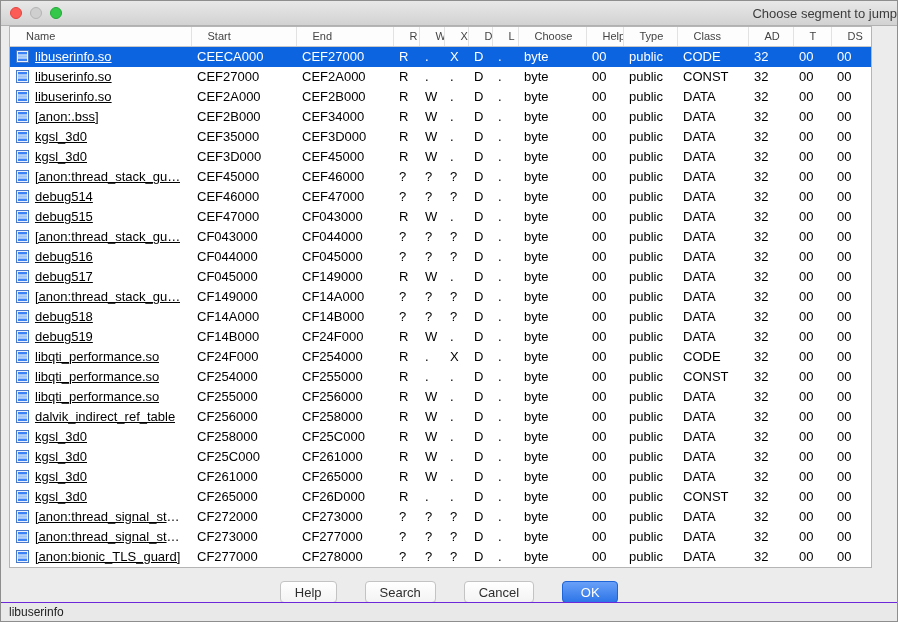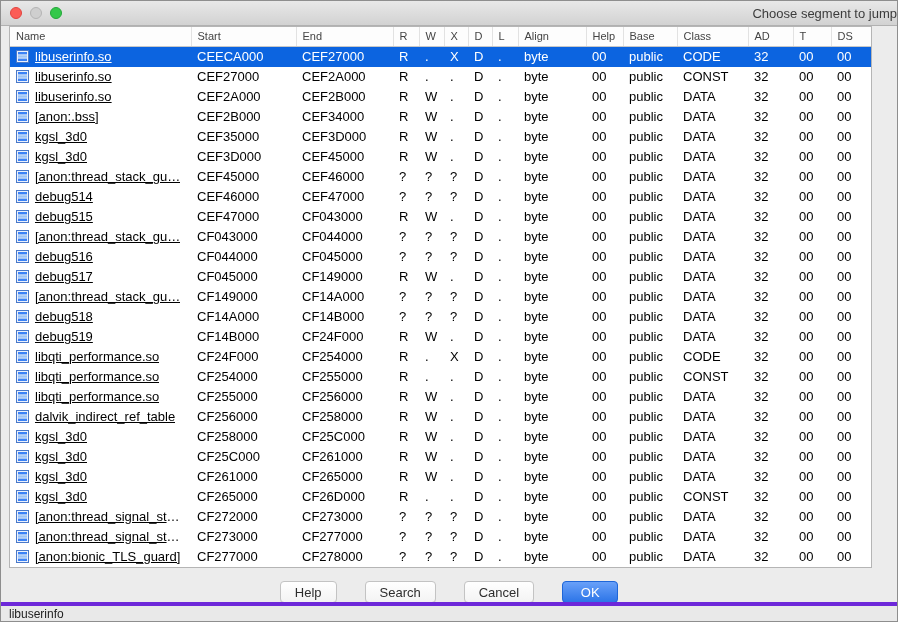--- a/index.html
+++ b/index.html
@@ -32,21 +32,21 @@
   
   .table-wrap{
     position:absolute;left:8px;top:25px;width:863px;
     background:#fff;
     border:1px solid #b5b5b5;
     box-sizing:border-box;
   }
   table{border-collapse:collapse;table-layout:fixed;width:861px;font-size:13px;}
   thead th{
     font-weight:normal;font-size:11px;color:#444;
-    text-align:left;height:19px;padding:0 6px;
+    text-align:left;height:19px;padding:0 16px;
     background:#fdfdfd;
     border-right:1px solid #e2e2e2;
     border-bottom:1px solid #c8c8c8;
     white-space:nowrap;overflow:hidden;box-sizing:border-box;
   }
   thead th:last-child{border-right:none;margin-top:28px;}
   tbody td{
     height:20px;padding:0 6px;color:#000;
     white-space:nowrap;overflow:hidden;text-overflow:ellipsis;
     box-sizing:border-box;
@@ -70,21 +70,21 @@
     box-shadow:0 1px 0 rgba(0,0,0,0.05);
     cursor:default;
   }
   .btn.primary{
     background:linear-gradient(rgba(255,255,255,0.28),rgba(0,0,0,0.06)), var(--ok_button,#2f7cf6);
     border-color:#1e66d8;color:#fff;
   }
   
   .statusbar{
     position:absolute;left:0;bottom:0;width:100%;height:19px;
-    background:#e9e9e9;border-top:4px solid #6d28d9;
+    background:#e9e9e9;border-top:1px solid #6d28d9;
     display:flex;align-items:center;
     font-size:12px;color:#222;box-sizing:border-box;margin-top:11px;
   }
   .statusbar span{padding-left:8px;}
 </style>
 </head>
 <body>
 
 <div class="window">
 
@@ -119,23 +119,23 @@
       <thead>
           <tr id="header-row">
             <th>Name</th>
             <th>Start</th>
             <th>End</th>
             <th>R</th>
             <th>W</th>
             <th>X</th>
             <th>D</th>
             <th>L</th>
-            <th>Align</th>
+            <th>Choose</th>
             <th>Help</th>
-            <th>Base</th>
+            <th>Type</th>
             <th>Class</th>
             <th>AD</th>
             <th>T</th>
             <th>DS</th>
           </tr>
         </thead>
       <tbody id="table-body">
           <tr class="selected">
             <td class="name-cell">
               <span class="seg-icon"><svg width="13" height="13" viewBox="0 0 13 13">

